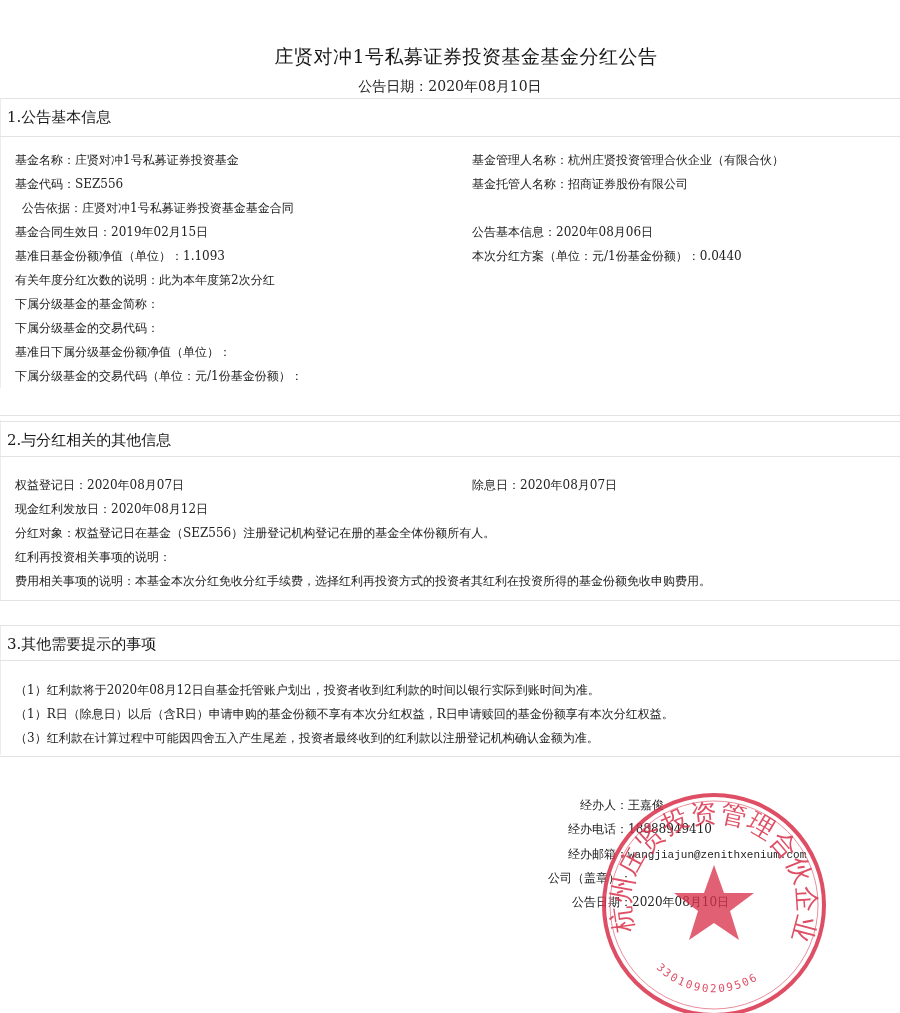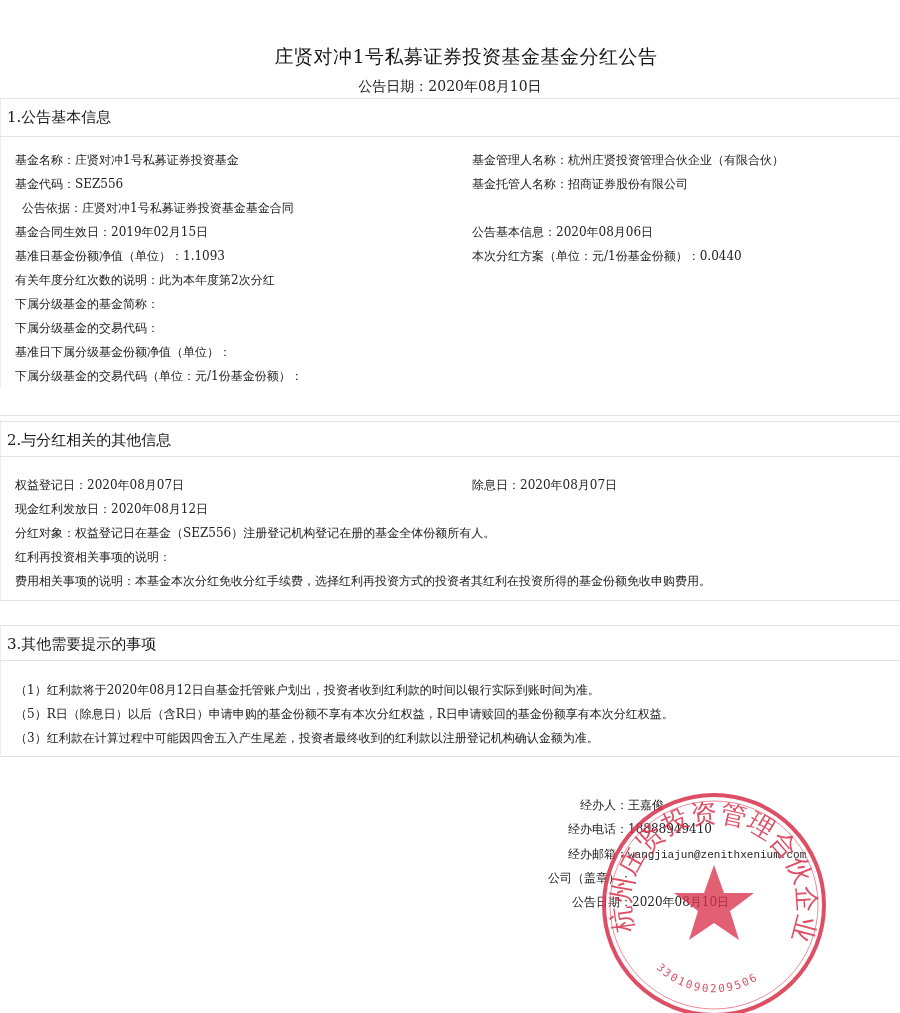--- a/index.html
+++ b/index.html
@@ -69,21 +69,21 @@
 <div class="field" style="left:15px;top:549px"><span>红利再投资相关事项的说明：</span><span></span></div>
 <div class="field" style="left:15px;top:573px"><span>费用相关事项的说明：</span><span>本基金本次分红免收分红手续费，选择红利再投资方式的投资者其红利在投资所得的基金份额免收申购费用。</span></div>
 
 <div class="rule" style="top:600px"></div>
 <div class="vrule" style="top:625px;height:130px"></div>
 <div class="rule" style="top:625px"></div>
 <div class="sec-head" style="top:635px">3.其他需要提示的事项</div>
 <div class="rule" style="top:660px"></div>
 
 <div class="field" style="left:15px;top:682px">（1）红利款将于2020年08月12日自基金托管账户划出，投资者收到红利款的时间以银行实际到账时间为准。</div>
-<div class="field" style="left:15px;top:706px">（5）R日（除息日）以后（含R日）申请申购的基金份额不享有本次分红权益，R日申请赎回的基金份额享有本次分红权益。</div>
+<div class="field" style="left:15px;top:706px">（1）R日（除息日）以后（含R日）申请申购的基金份额不享有本次分红权益，R日申请赎回的基金份额享有本次分红权益。</div>
 <div class="field" style="left:15px;top:730px">（3）红利款在计算过程中可能因四舍五入产生尾差，投资者最终收到的红利款以注册登记机构确认金额为准。</div>
 <div class="rule" style="top:756px"></div>
 
 <div class="sign" style="left:580px;top:797px"><span>经办人：</span><span>王嘉俊</span></div>
 <div class="sign" style="left:568px;top:821px"><span>经办电话：</span><span>18888949410</span></div>
 <div class="sign" style="left:568px;top:846px"><span>经办邮箱：</span><span class="mono">wangjiajun@zenithxenium.com</span></div>
 <div class="sign" style="left:548px;top:870px"><span>公司（盖章）：</span><span></span></div>
 <div class="sign" style="left:572px;top:894px"><span>公告日期：</span><span>2020年08月10日</span></div>
 
 <svg class="seal" viewBox="0 0 236 236">

